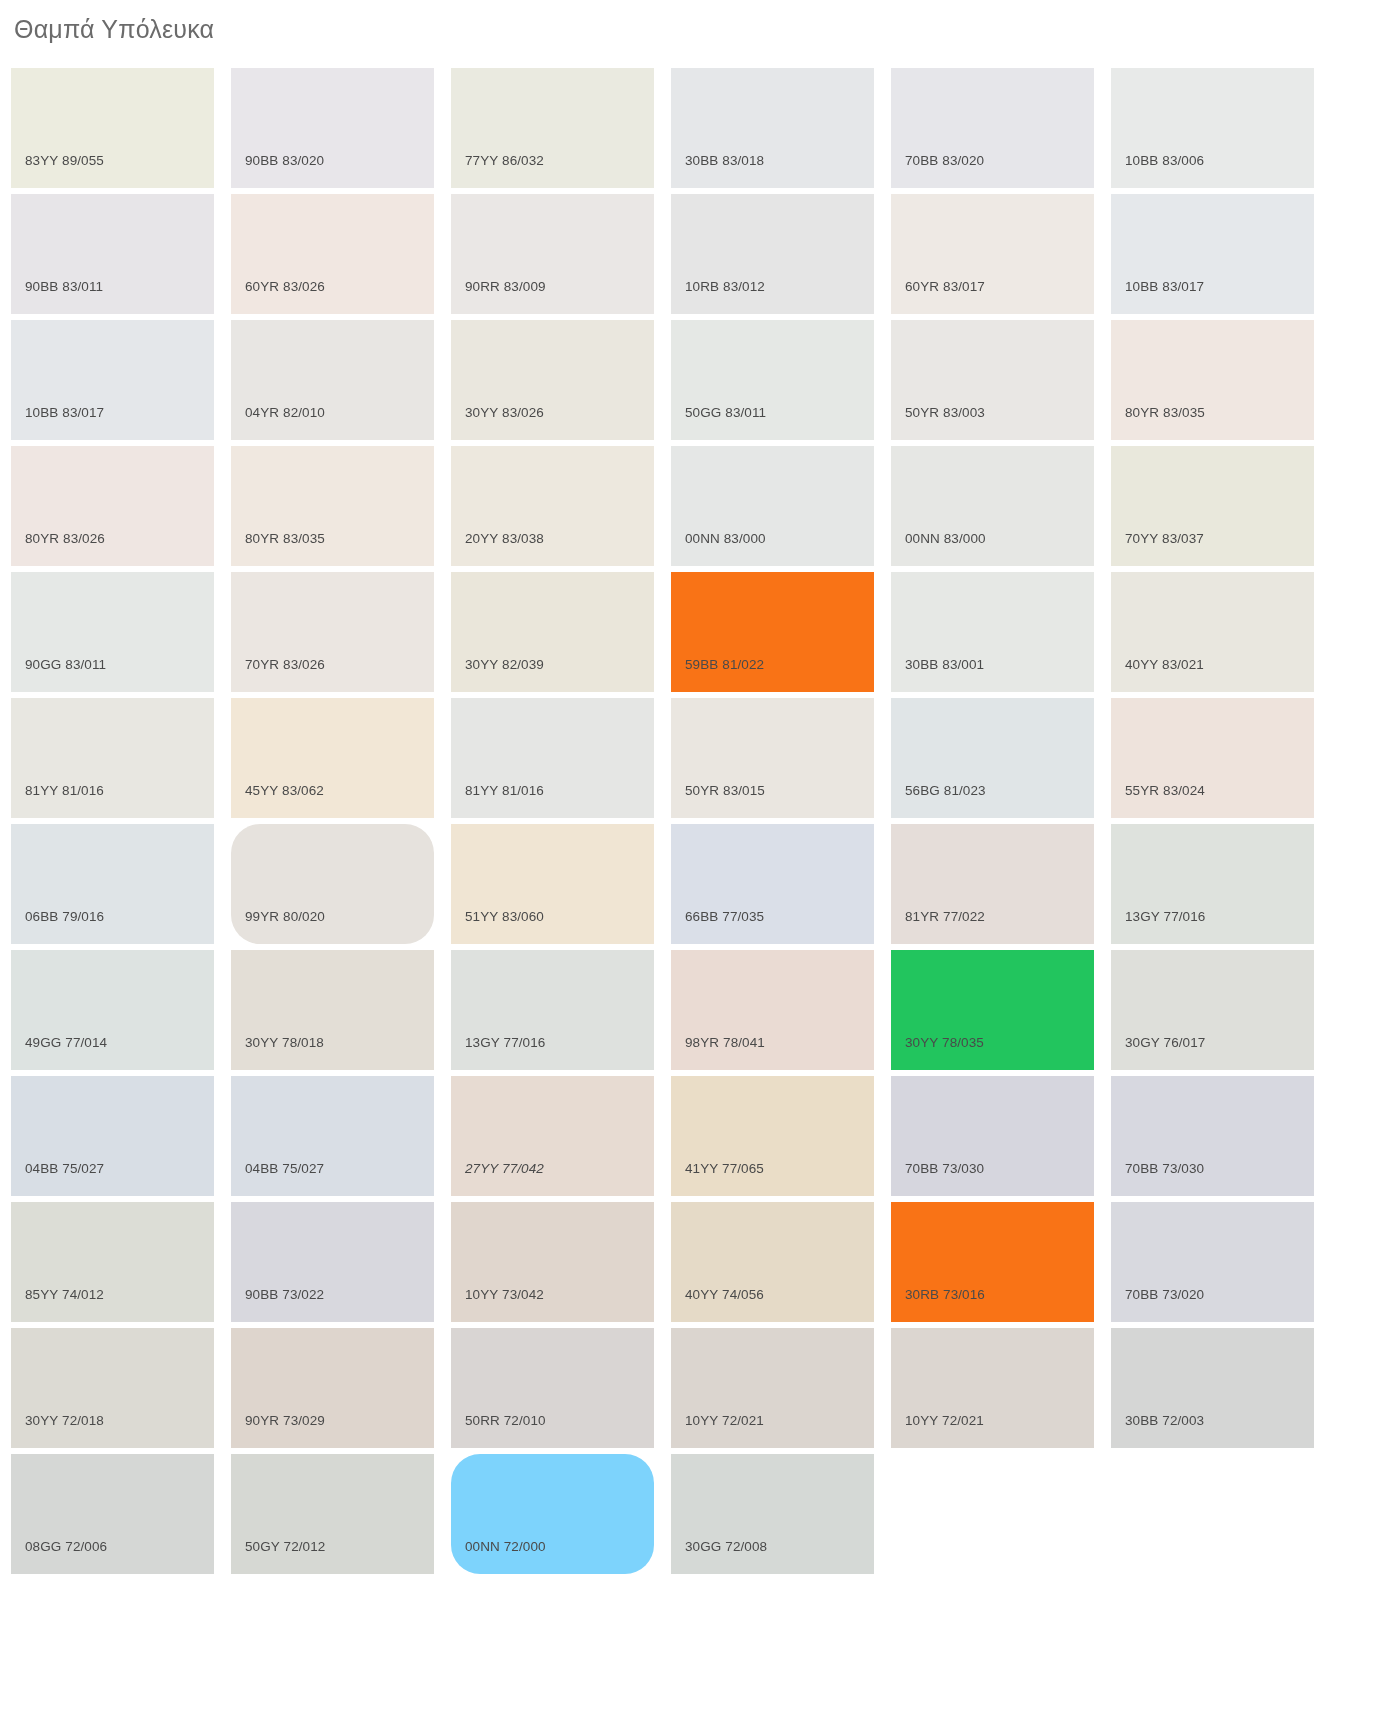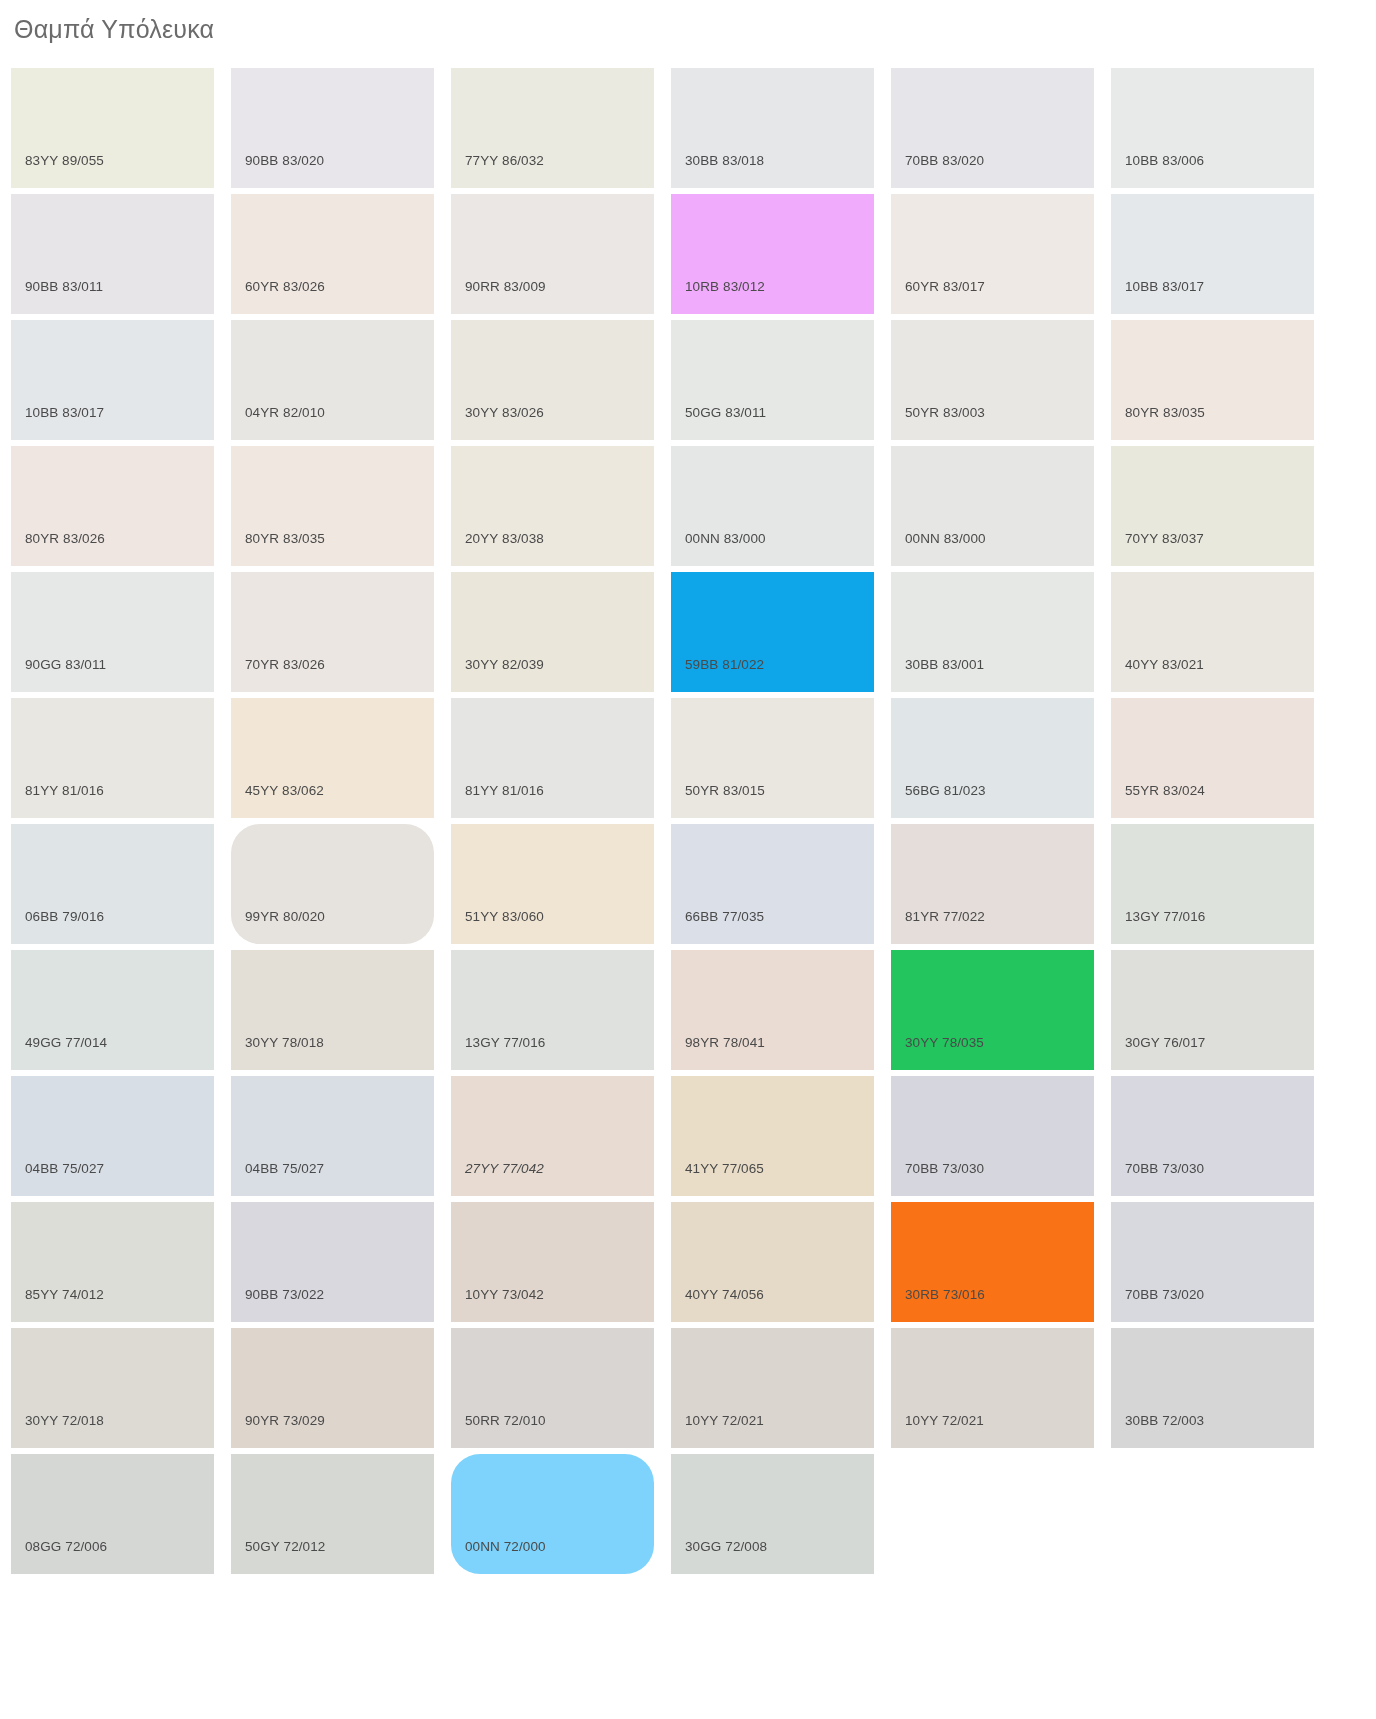--- a/index.html
+++ b/index.html
@@ -82,21 +82,21 @@
       </div>
       <div class="swatch" style="background-color: rgb(231, 229, 232);">
         <span class="swatch-label">90BB 83/011</span>
       </div>
       <div class="swatch" style="background-color: rgb(241, 231, 225);">
         <span class="swatch-label">60YR 83/026</span>
       </div>
       <div class="swatch" style="background-color: rgb(234, 231, 229);">
         <span class="swatch-label">90RR 83/009</span>
       </div>
-      <div class="swatch" style="background-color: #f0abfc; text-decoration: underline;">
+      <div class="swatch" style="background-color: #e5e5e5; text-decoration: underline;">
         <span class="swatch-label">10RB 83/012</span>
       </div>
       <div class="swatch" style="background-color: rgb(238, 233, 228);">
         <span class="swatch-label">60YR 83/017</span>
       </div>
       <div class="swatch" style="background-color: rgb(229, 232, 235);">
         <span class="swatch-label">10BB 83/017</span>
       </div>
       <div class="swatch" style="background-color: rgb(228, 231, 234);">
         <span class="swatch-label">10BB 83/017</span>
@@ -136,21 +136,21 @@
       </div>
       <div class="swatch" style="background-color: rgb(229, 232, 230);">
         <span class="swatch-label">90GG 83/011</span>
       </div>
       <div class="swatch" style="background-color: rgb(235, 230, 225);">
         <span class="swatch-label">70YR 83/026</span>
       </div>
       <div class="swatch" style="background-color: rgb(234, 230, 218);">
         <span class="swatch-label">30YY 82/039</span>
       </div>
-      <div class="swatch" style="background-color: #0ea5e9;">
+      <div class="swatch" style="background-color: #f97316;">
         <span class="swatch-label">59BB 81/022</span>
       </div>
       <div class="swatch" style="background-color: rgb(230, 232, 229);">
         <span class="swatch-label">30BB 83/001</span>
       </div>
       <div class="swatch" style="background-color: rgb(233, 231, 223);">
         <span class="swatch-label">40YY 83/021</span>
       </div>
       <div class="swatch" style="background-color: rgb(232, 231, 225);">
         <span class="swatch-label">81YY 81/016</span>

